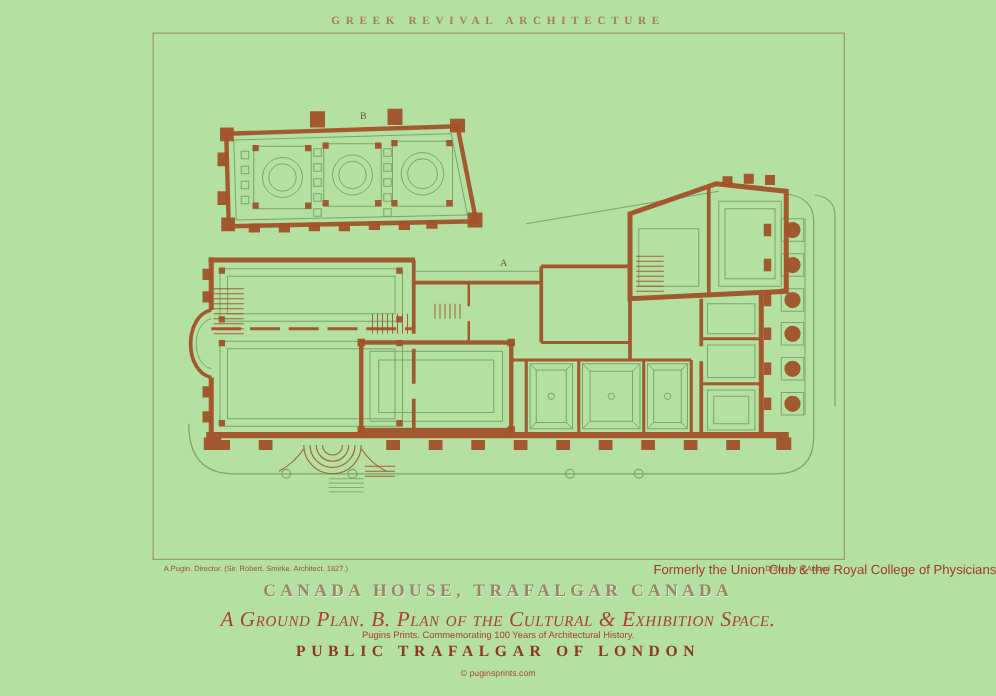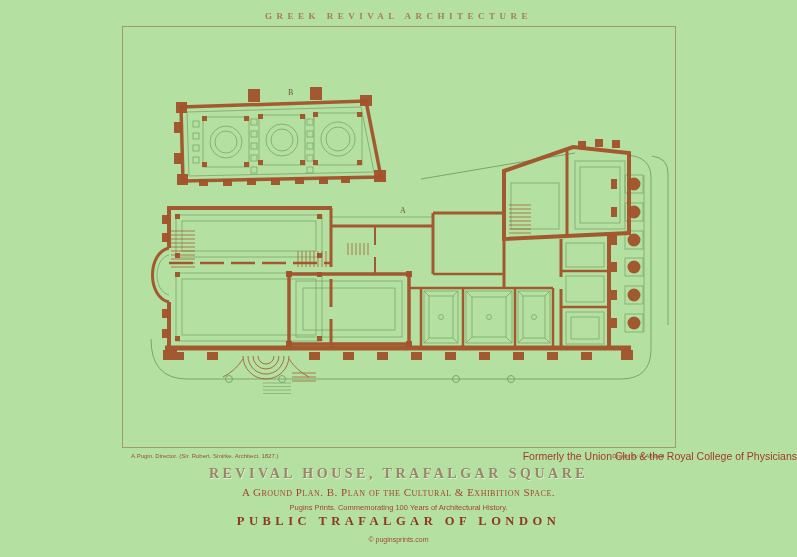--- a/index.html
+++ b/index.html
@@ -13,21 +13,21 @@
   .credit-left{position:absolute;top:453px;left:131px;
         font-family:"Liberation Sans",sans-serif;font-size:6px;color:#97503a;}
   .subtitle{position:absolute;top:450px;left:0;width:100%;text-align:right;
         font-family:"Liberation Sans",sans-serif;font-size:10.5px;color:#a03c28;}
   .credit-right{position:absolute;top:453px;right:133px;
         font-family:"Liberation Sans",sans-serif;font-size:6px;color:#97503a;}
   .main-title{position:absolute;top:466px;left:0;width:100%;text-align:center;
         font-size:14px;font-weight:bold;letter-spacing:3.5px;color:#9a8568;
         text-shadow:0.6px 0.6px 0 rgba(255,255,255,0.55);}
   .plan-key{position:absolute;top:486px;left:0;width:100%;text-align:center;
-        font-size:11px;font-variant:small-caps;letter-spacing:0.5px;color:#a8432e;}
+        font-size:17px;font-variant:small-caps;letter-spacing:0.5px;color:#a8432e;font-style:italic;}
   .series-note{position:absolute;top:503px;left:0;width:100%;text-align:center;
         font-family:"Liberation Sans",sans-serif;font-size:7.5px;color:#a8432e;}
   .series-title{position:absolute;top:514px;left:0;width:100%;text-align:center;
         font-size:12.5px;font-weight:bold;letter-spacing:4.5px;color:#8e3526;}
   .copyright{position:absolute;top:536px;left:0;width:100%;text-align:center;
         font-family:"Liberation Sans",sans-serif;font-size:7px;color:#a04a32;}
 </style>
 </head>
 <body>
 
@@ -243,19 +243,19 @@
 
       <text x="165" y="68" font-size="8" fill="#6b5744" font-family="Liberation Serif, serif">B</text>
       <text x="277" y="186" font-size="8" fill="#6b5744" font-family="Liberation Serif, serif">A</text>
     </svg>
   </div>
 
   <div class="credit-left">A.Pugin. Director. (Sir. Robert. Smirke. Architect. 1827.)</div>
   <div class="subtitle">Formerly the Union Club &amp; the Royal College of Physicians</div>
   <div class="credit-right">Drawn by H.Ansted</div>
 
-  <div class="main-title">REVIVAL HOUSE, TRAFALGAR SQUARE</div>
+  <div class="main-title">CANADA HOUSE, TRAFALGAR CANADA</div>
   <div class="plan-key">A Ground Plan. B. Plan of the Cultural &amp; Exhibition Space.</div>
   <div class="series-note">Pugins Prints. Commemorating 100 Years of Architectural History.</div>
   <div class="series-title">PUBLIC TRAFALGAR OF LONDON</div>
   <div class="copyright">© puginsprints.com</div>
 
 </div>
 
 </body></html>

